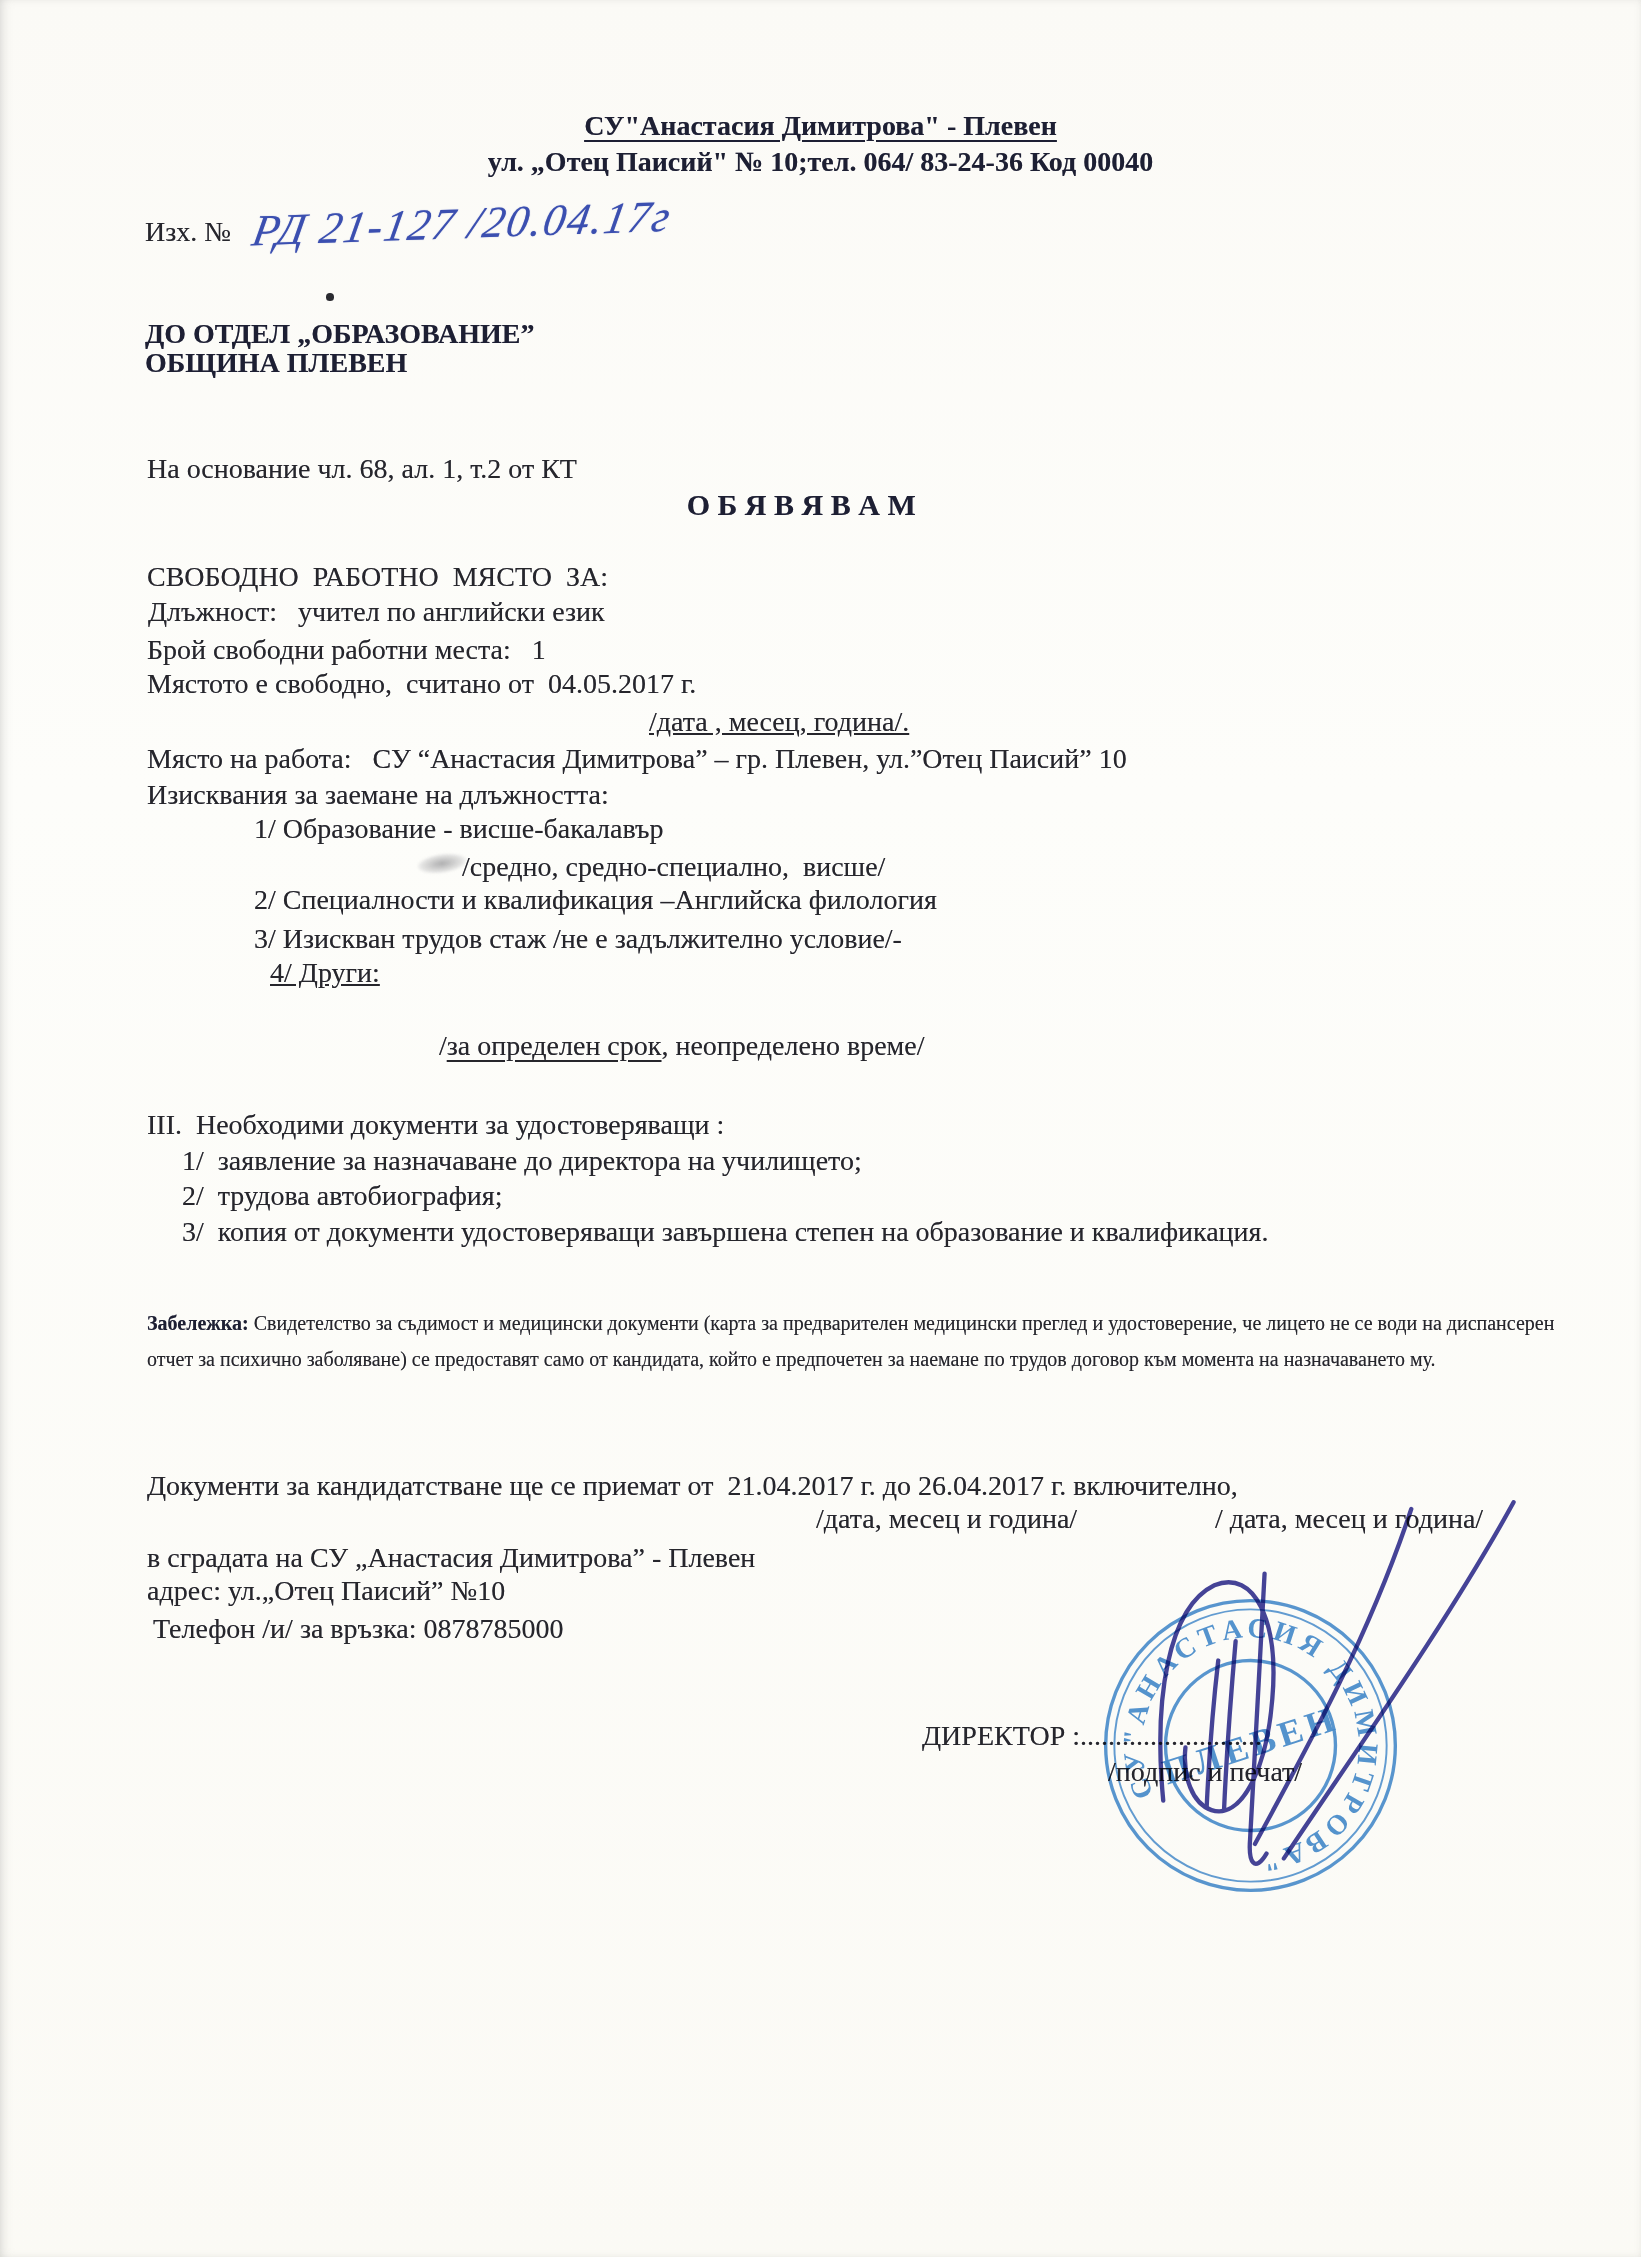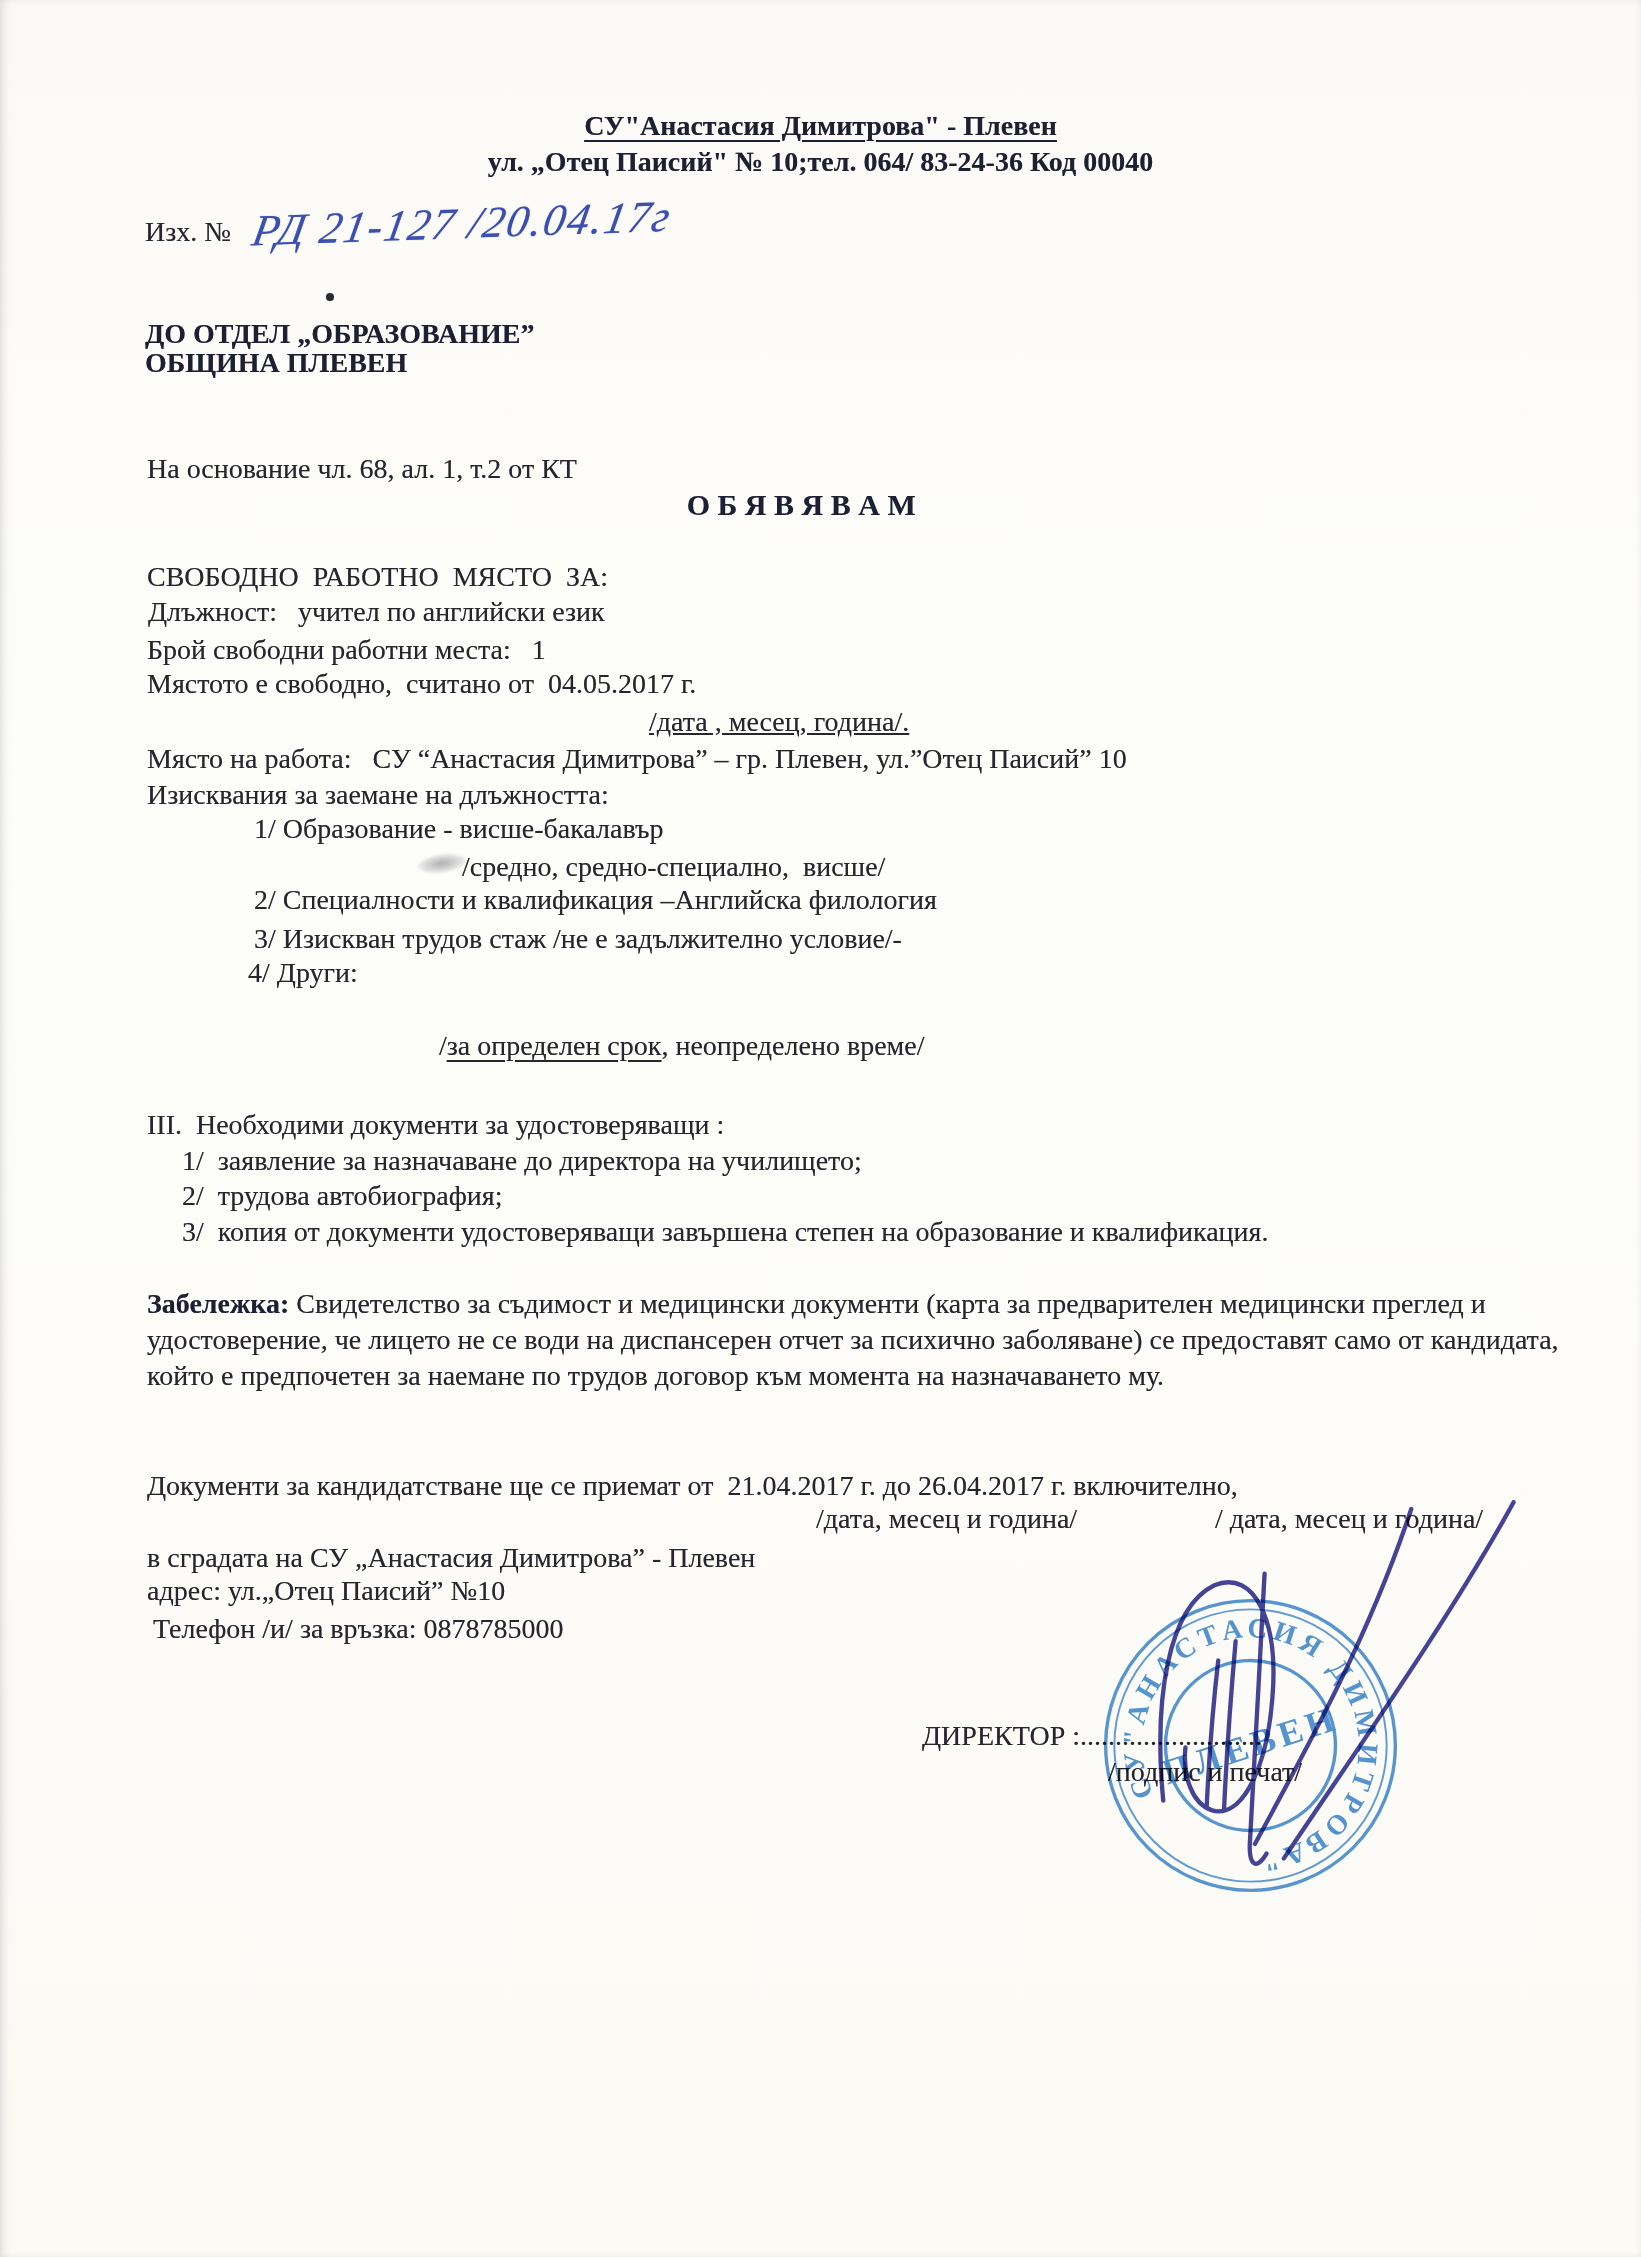--- a/index.html
+++ b/index.html
@@ -19,24 +19,25 @@
     font-size:28px;
     line-height:33px;
     white-space:pre;
     text-shadow:0 0 0.6px rgba(45,45,70,.5);
   }
   .bold { font-weight:700; color:#1d1f33; }
   .centered { left:0; width:1641px; text-align:center; }
   .underline { text-decoration:underline; text-underline-offset:4.8px; text-decoration-thickness:1.9px; }
   .para {
     position:absolute;
-    font-size:28px; line-height:36px;
+    font-size:20px; line-height:36px;
     width:1441px;
     white-space:normal;
     text-shadow:0 0 0.6px rgba(45,45,70,.5);
+    margin-top:19px;
   }
   .handwritten {
     position:absolute;
     font-family:"Liberation Serif", serif;
     font-style:italic;
     font-size:44px;
     color:#3b4fb0;
     letter-spacing:1.9px;
     transform:rotate(-2deg) skewX(-12deg);
     text-shadow:0 0 1px rgba(59,79,176,.55);
@@ -90,21 +91,21 @@
   <div class="line" style="left:147px; top:633px;">Брой свободни работни места:   1</div>
   <div class="line" style="left:147px; top:667px;">Мястото е свободно,  считано от  04.05.2017 г.</div>
   <div class="line" style="left:649px; top:705px;text-decoration:underline;">/дата , месец, година/.</div>
   <div class="line" style="left:147px; top:742px;">Място на работа:   СУ “Анастасия Димитрова” – гр. Плевен, ул.”Отец Паисий” 10</div>
   <div class="line" style="left:147px; top:778px;">Изисквания за заемане на длъжността:</div>
   <div class="line" style="left:254px; top:812px;">1/ Образование - висше-бакалавър</div>
   <div class="smudge"></div>
   <div class="line" style="left:462px; top:850px;">/средно, средно-специално,  висше/</div>
   <div class="line" style="left:254px; top:883px;">2/ Специалности и квалификация –Английска филология</div>
   <div class="line" style="left:254px; top:922px;">3/ Изискван трудов стаж /не е задължително условие/-</div>
-  <div class="line" style="left:248px; top:956px;">4/ Други:</div>
+  <div class="line" style="left:270px; top:956px;text-decoration:underline;">4/ Други:</div>
   <div class="line" style="left:439px; top:1029px;"><span>/</span><span class="underline">за определен срок</span><span>, неопределено време/</span></div>
 
   <div class="line" style="left:147px; top:1108px;">III.  Необходими документи за удостоверяващи :</div>
   <div class="line" style="left:182px; top:1144px;">1/  заявление за назначаване до директора на училището;</div>
   <div class="line" style="left:182px; top:1179px;">2/  трудова автобиография;</div>
   <div class="line" style="left:182px; top:1215px;">3/  копия от документи удостоверяващи завършена степен на образование и квалификация.</div>
 
   <div class="para" style="left:147px; top:1286px;"><span class="bold">Забележка:</span><span> Свидетелство за съдимост и медицински документи (карта за предварителен медицински преглед и удостоверение, че лицето не се води на диспансерен отчет за психично заболяване) се предоставят само от кандидата, който е предпочетен за наемане по трудов договор към момента на назначаването му.</span></div>
 
   <div class="line" style="left:147px; top:1469px;">Документи за кандидатстване ще се приемат от  21.04.2017 г. до 26.04.2017 г. включително,</div>

